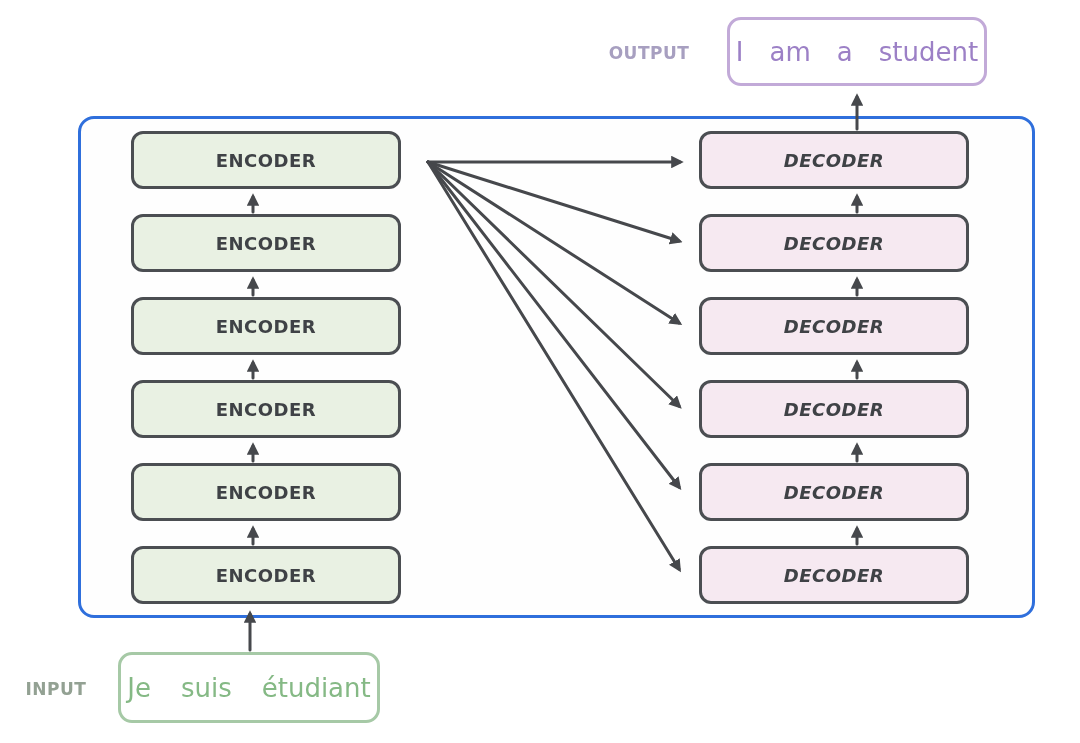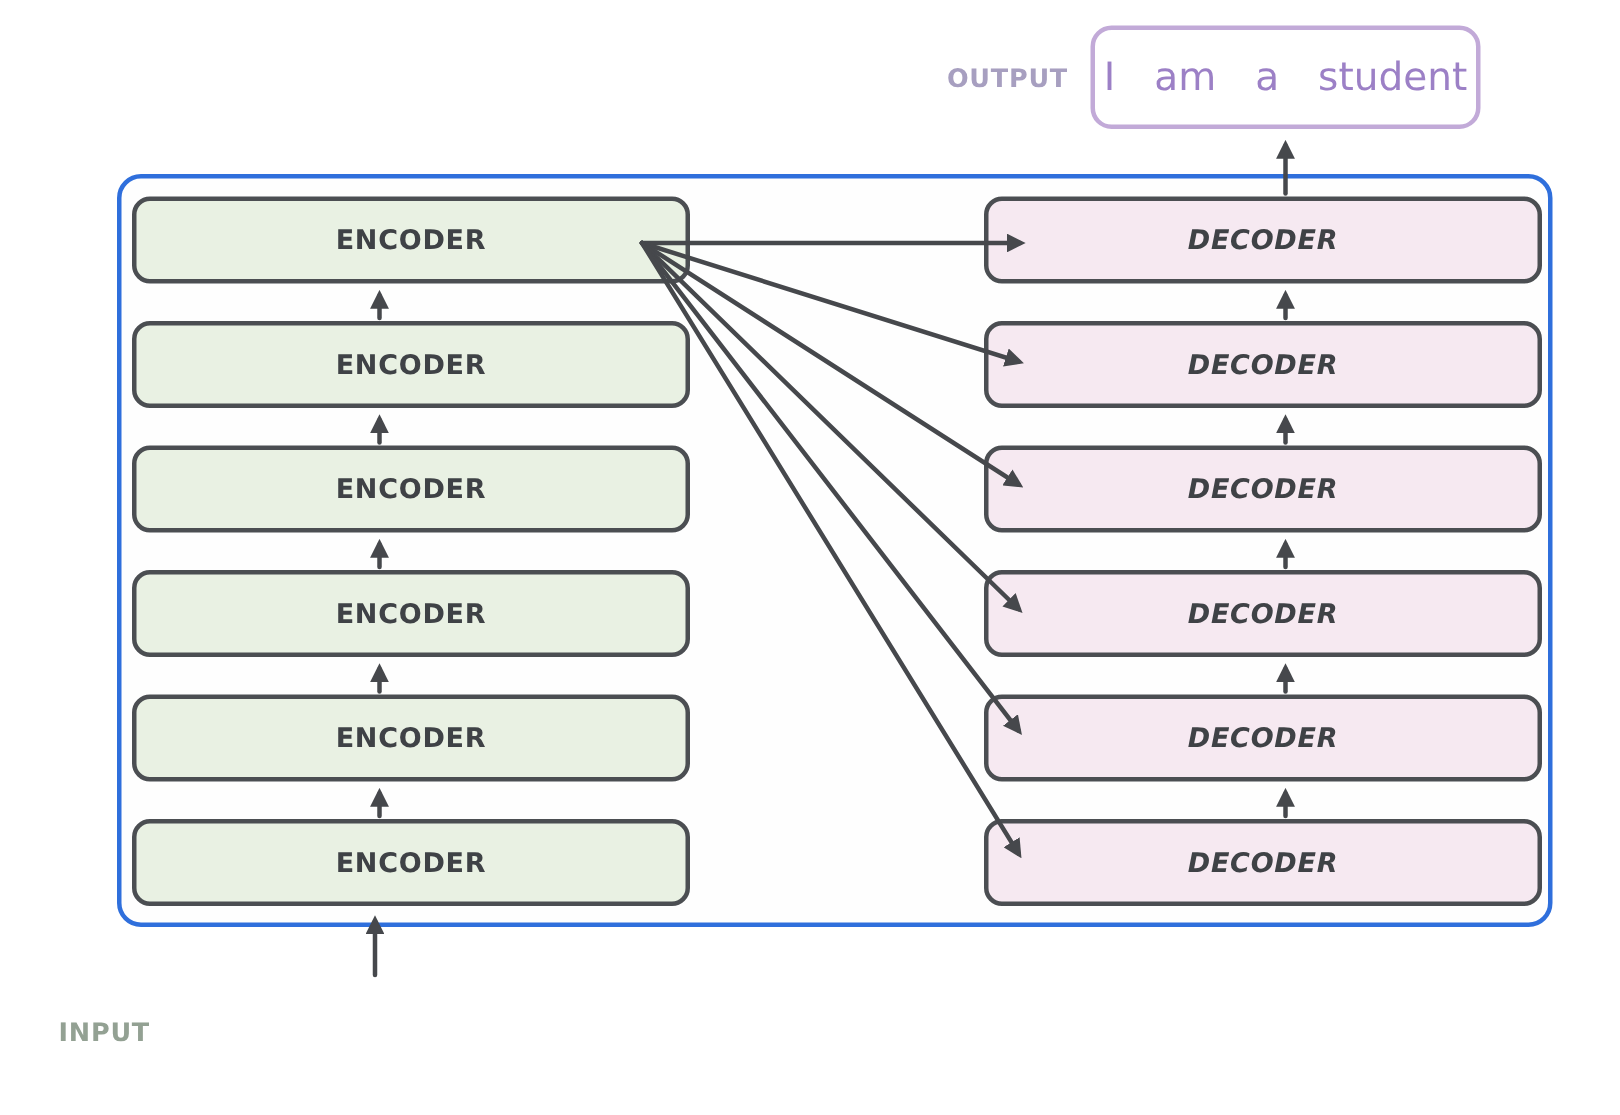--- a/index.html
+++ b/index.html
@@ -30,29 +30,30 @@
     position: absolute;
     left: 78px; top: 116px;
     width: 957px; height: 502px;
     box-sizing: border-box;
     border: 3px solid var(--container_border);
     border-radius: 16px;
     background: #fefefe;
   }
   .block {
     position: absolute;
-    width: 372px; height: 58px;
+    width: 270px; height: 58px;
     box-sizing: border-box;
     border: 3px solid var(--box_border);
     border-radius: 12px;
     display: flex; align-items: center; justify-content: center;
     font-size: 18px;
     font-weight: 600;
     letter-spacing: 0.5px;
     color: var(--box_text);
+    margin-left: 43px;
   }
   .encoder { left: 88px;  background: var(--encoder_fill); }
   .decoder { left: 656px; background: var(--decoder_fill); font-style: italic; }
   .row1 { top: 131px; } .row2 { top: 214px; } .row3 { top: 297px; }
   .row4 { top: 380px; } .row5 { top: 463px; } .row6 { top: 546px; }
 
   .io-box {
     position: absolute;
     box-sizing: border-box;
     display: flex; align-items: center; justify-content: center;
@@ -70,21 +71,21 @@
     left: 727px; top: 17px; width: 260px; height: 69px;
     border: 3px solid var(--output_border);
     color: var(--output_text);
     gap: 26px;
   }
   .side-label {
     position: absolute;
     font-size: 17px;
     font-weight: 600;
     letter-spacing: 0.5px;
-    text-align: right;
+    text-align: center;
   }
   .input-label  { left: 12px;  top: 679px; width: 88px;  color: var(--input_label); }
   .output-label { left: 586px; top: 43px;  width: 126px; color: var(--output_label); }
 
   svg.arrows-layer {
     position: absolute; left: 0; top: 0;
     pointer-events: none;
   }
   .arrow {
     stroke: var(--arrow);
@@ -109,20 +110,25 @@
   <div class="block encoder row6">ENCODER</div>
 
   <div class="block decoder row1">DECODER</div>
   <div class="block decoder row2">DECODER</div>
   <div class="block decoder row3">DECODER</div>
   <div class="block decoder row4">DECODER</div>
   <div class="block decoder row5">DECODER</div>
   <div class="block decoder row6">DECODER</div>
 
   <div class="side-label input-label">INPUT</div>
+  <div class="io-box input-box">
+    <span>Je</span>
+    <span>suis</span>
+    <span>étudiant</span>
+  </div>
 
   <div class="side-label output-label">OUTPUT</div>
   <div class="io-box output-box">
     <span>I</span>
     <span>am</span>
     <span>a</span>
     <span>student</span>
   </div>
 
   <svg class="arrows-layer" width="1080" height="743" viewBox="0 0 1080 743" xmlns="http://www.w3.org/2000/svg">

